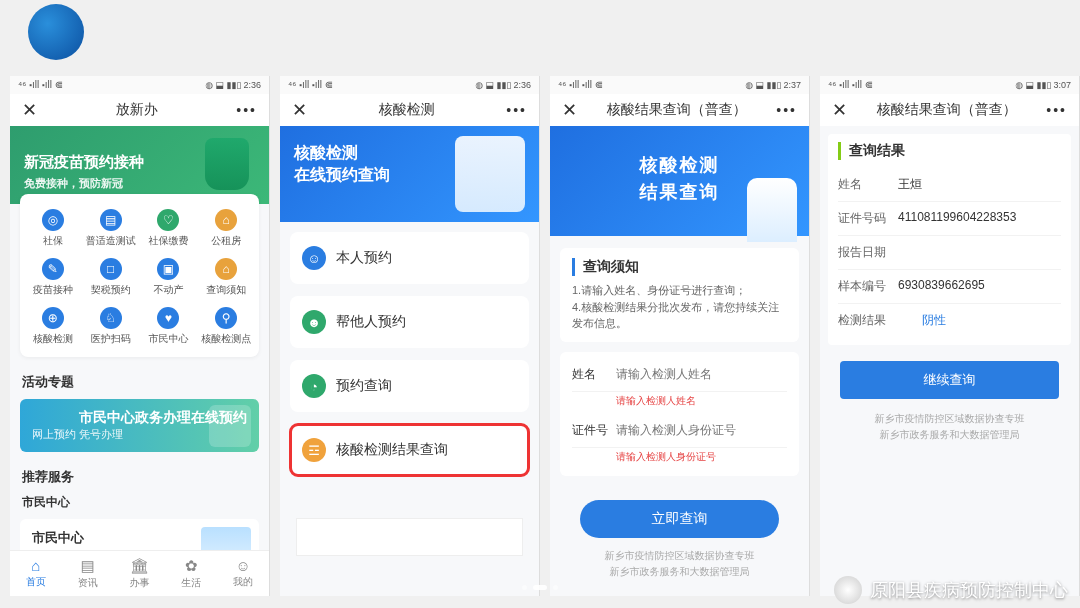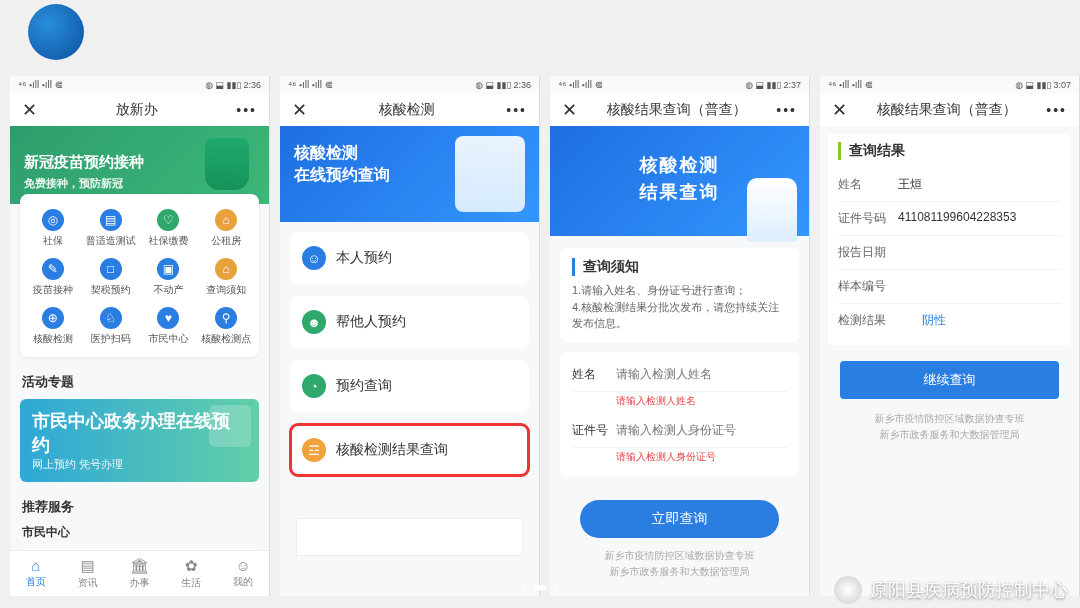--- a/index.html
+++ b/index.html
@@ -19,21 +19,21 @@
 .hero1 h3 { font-size: 15px; font-weight: 600; }
 .hero1 p { font-size: 11px; opacity: .9; margin-top: 4px; font-weight: bold; }
 .hero1 .shield { position: absolute; right: 20px; top: 12px; width: 44px; height: 52px; background: linear-gradient(#1aa76a,#0d8a52); border-radius: 8px 8px 14px 14px; opacity:.8;}
 .grid-card { background: #fff; margin: -10px 10px 8px; border-radius: 8px; padding: 10px 4px 6px; position: relative; box-shadow: 0 1px 4px rgba(0,0,0,.06);}
 .grid-card .row { display: flex; }
 .grid-card .cell { flex: 1; text-align: center; padding: 5px 0; cursor: pointer; }
 .grid-card .ic { width: 22px; height: 22px; margin: 0 auto 3px; border-radius: 50%; display:flex; align-items:center; justify-content:center; font-size:12px; color:#fff;}
 .grid-card .lbl { font-size: 10px; color: #555; }
 .sec-title { font-size: 13px; font-weight: 600; padding: 8px 12px; color: #333; }
 .promo { margin: 0 10px 8px; background: linear-gradient(90deg,#2fa7d8,#62cfa8); border-radius: 6px; padding: 10px 12px; color:#fff; position:relative; }
-.promo h4 { font-size: 18px; }
+.promo h4 { font-size: 14px; text-align: right; }
 .promo p { font-size: 11px; opacity:.9; }
 .promo .illus { position:absolute; right:8px; top:6px; width:42px; height:42px; background:#fff3; border-radius:6px;}
 .srv-card { background:#fff; margin:0 10px 8px; border-radius:6px; padding:10px 12px; display:flex; align-items:center; position:relative;}
 .srv-card .txt h5{font-size:13px;font-weight:600;}
 .srv-card .txt p{font-size:11px;color:#888;margin-top:2px;}
 .srv-card .illus2{position:absolute;right:8px;top:8px;width:50px;height:40px;background:linear-gradient(#b9e0ff,#e0f1ff);border-radius:4px;}
 .tabbar { position:absolute; bottom:0; left:0; right:0; height:46px; background:#fff; display:flex; border-top:1px solid #eee;}
 .tabbar .tab{flex:1;text-align:center;padding-top:6px;font-size:10px;color:#888;cursor:pointer;}
 .tabbar .tab.active{color:#2a7de1;}
 .tabbar .tab .ti{font-size:15px;display:block;margin-bottom:1px;}
@@ -286,20 +286,21 @@
           </div>
           <div class="rrow">
             <div class="rlbl">证件号码</div>
             <div class="rval">411081199604228353</div>
           </div>
           <div class="rrow">
             <div class="rlbl">报告日期</div>
           </div>
           <div class="rrow">
             <div class="rlbl">样本编号</div>
+            <div class="rval">6930839662695</div>
           </div>
           <div class="rrow">
             <div class="rlbl">检测结果</div>
             <div class="rval neg">阴性</div>
           </div>
         </div>
     </div>
     <button class="btn-wide">继续查询</button>
     <div class="footer-txt">
       <div>新乡市疫情防控区域数据协查专班</div>

